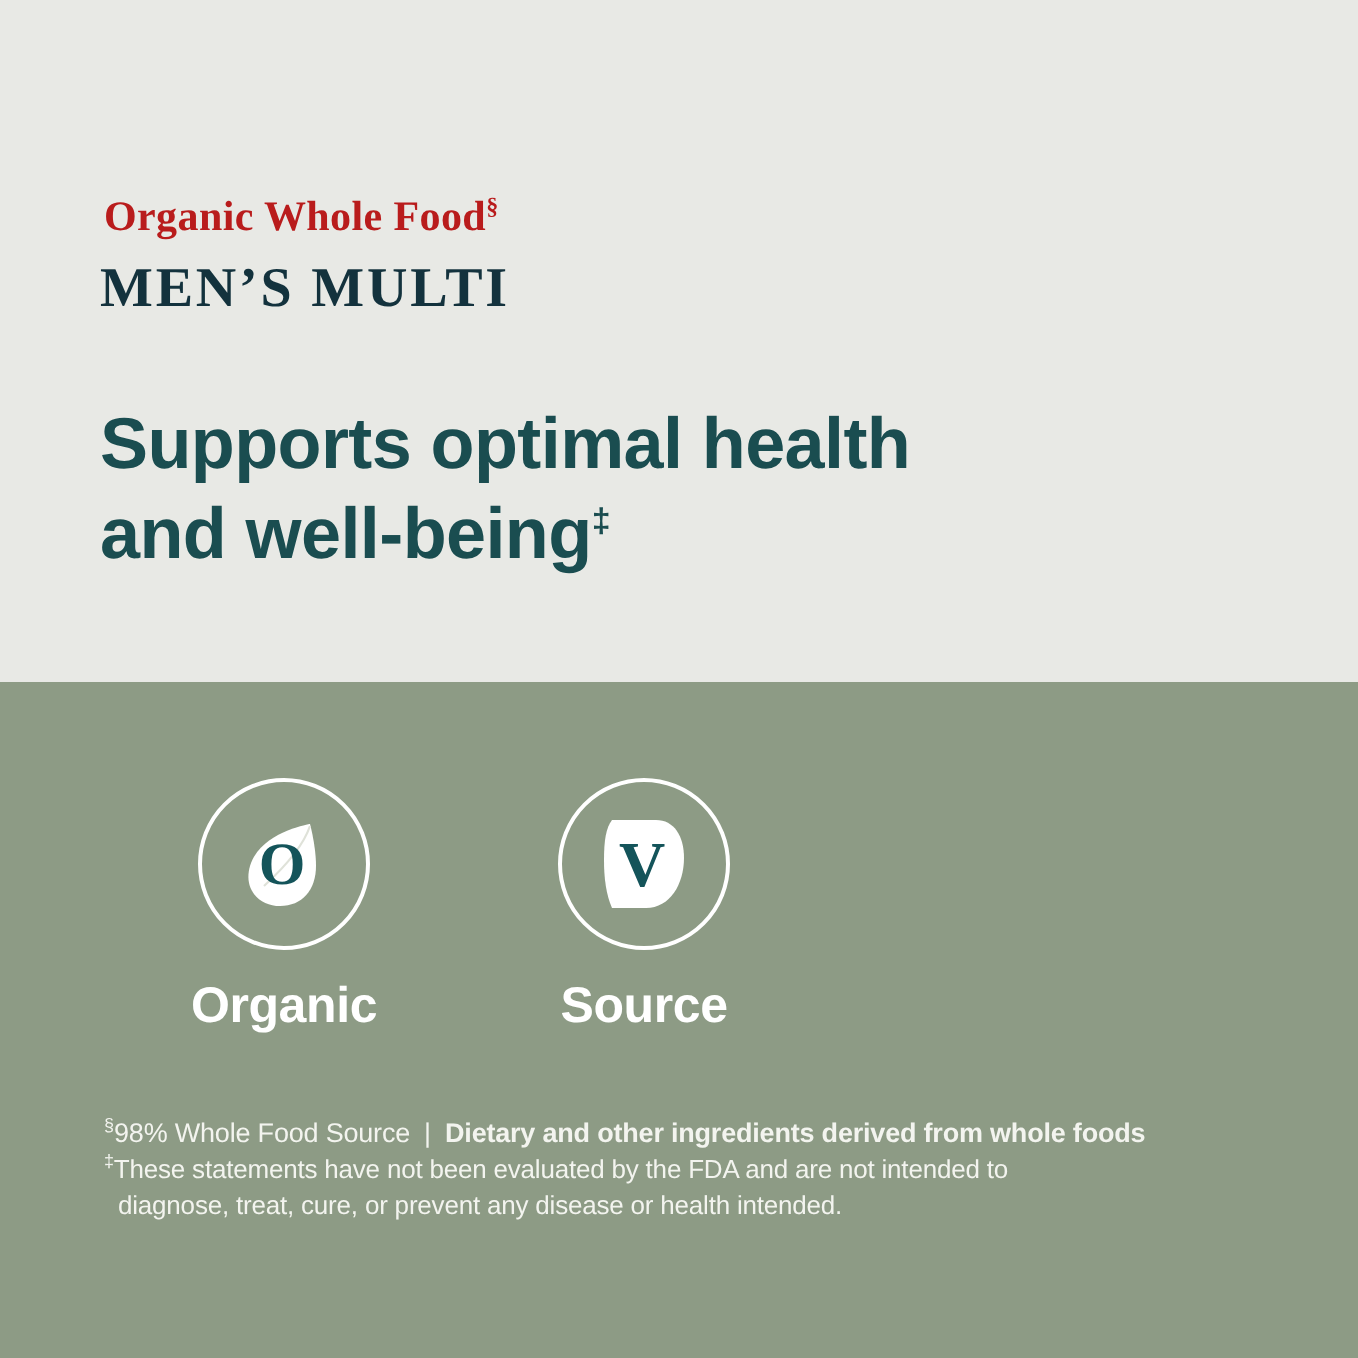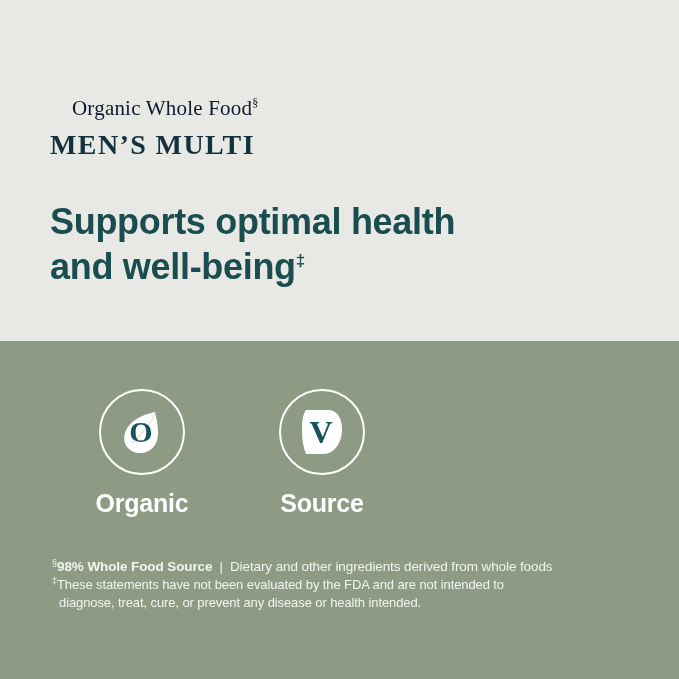--- a/index.html
+++ b/index.html
@@ -24,29 +24,28 @@
   
   .top-panel {
     background:#e8e9e5;
     height:341px;
     padding:0 52px;
     position:relative;
   }
 
   .eyebrow {
     font-family:"Liberation Serif", serif;
-    font-weight:400;
+    font-weight:700;
     font-size:21px;
     letter-spacing:0.2px;
-    color:#0f172a;
+    color:#b91c1c;
     position:absolute;
     left:52px;
     top:96px;
     white-space:nowrap;
-    margin-left:20px;
   }
   .eyebrow .sup {
     font-size:12px;
     vertical-align:super;
     line-height:0;
   }
 
   .product-title {
     font-family:"Liberation Serif", serif;
     font-weight:700;
@@ -127,30 +126,30 @@
     width:590px;
     color:#f3f4ef;
   }
 
   .footnote-source {
     font-size:13.5px;
     line-height:1.3;
     white-space:nowrap;
   }
   .footnote-source .fn-strong {
-    font-weight:700;
+    font-weight:400;
     letter-spacing:-0.1px;
     text-align:center;
   }
   .footnote-source .fn-sep {
     padding:0 7px;
     font-weight:400;
   }
   .footnote-source .fn-rest {
-    font-weight:400;
+    font-weight:700;
     letter-spacing:-0.1px;
     text-align:center;
   }
   .footnote-source .sup {
     font-size:9px;
     vertical-align:super;
     line-height:0;
   }
 
   .footnote-fda {

